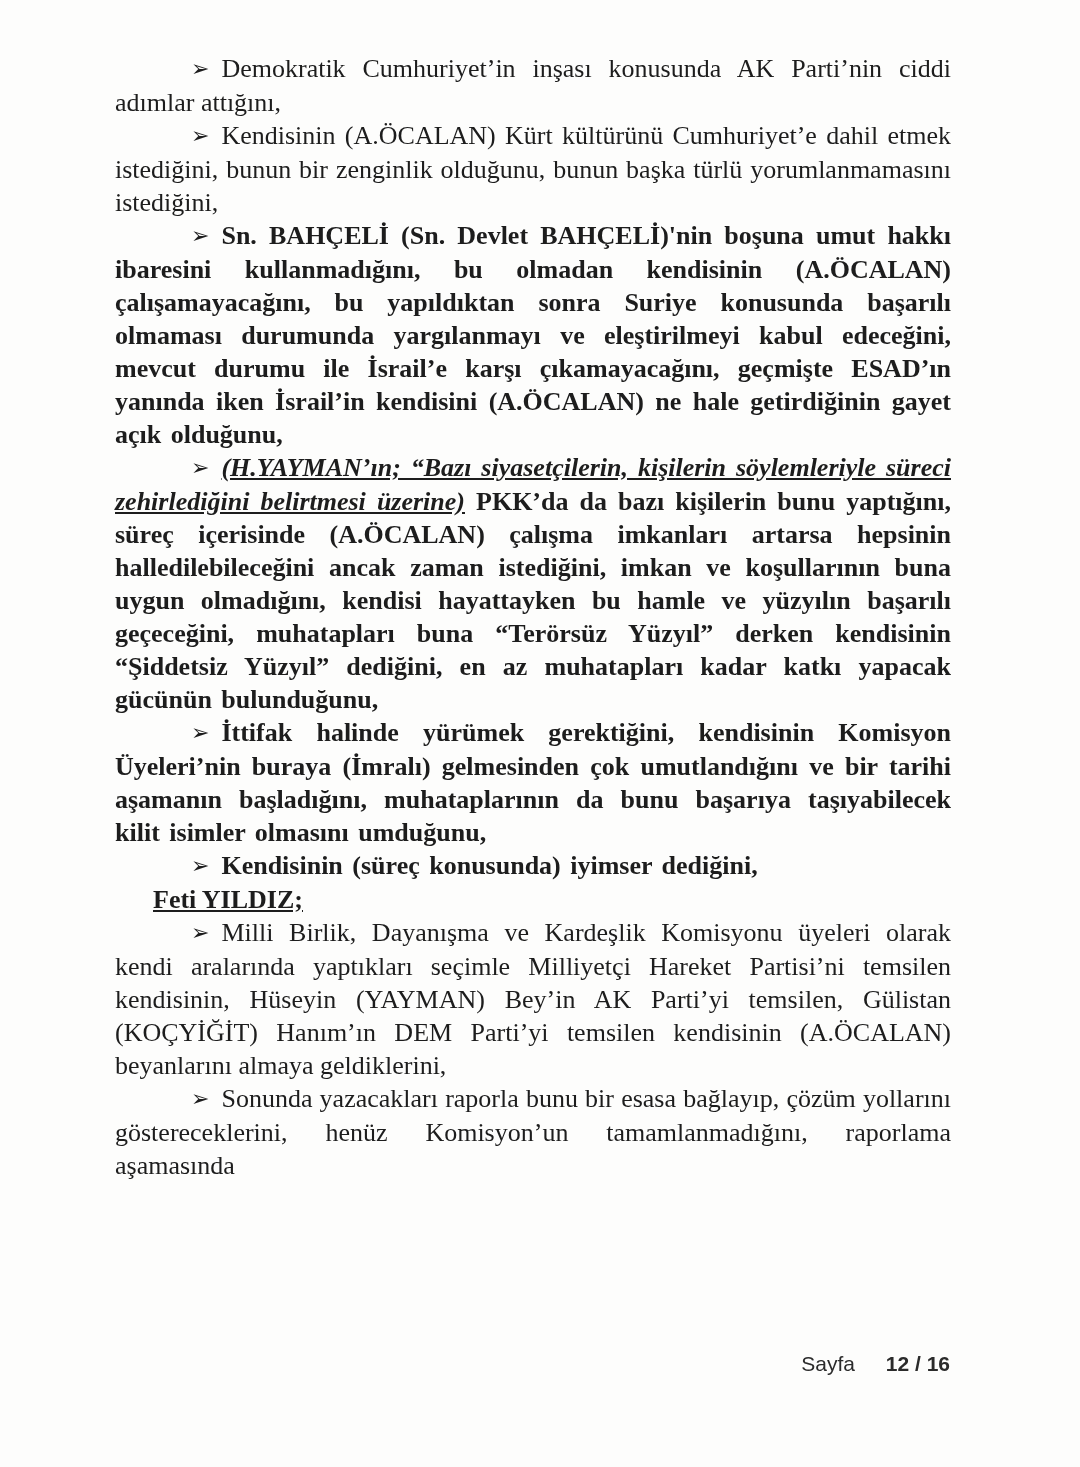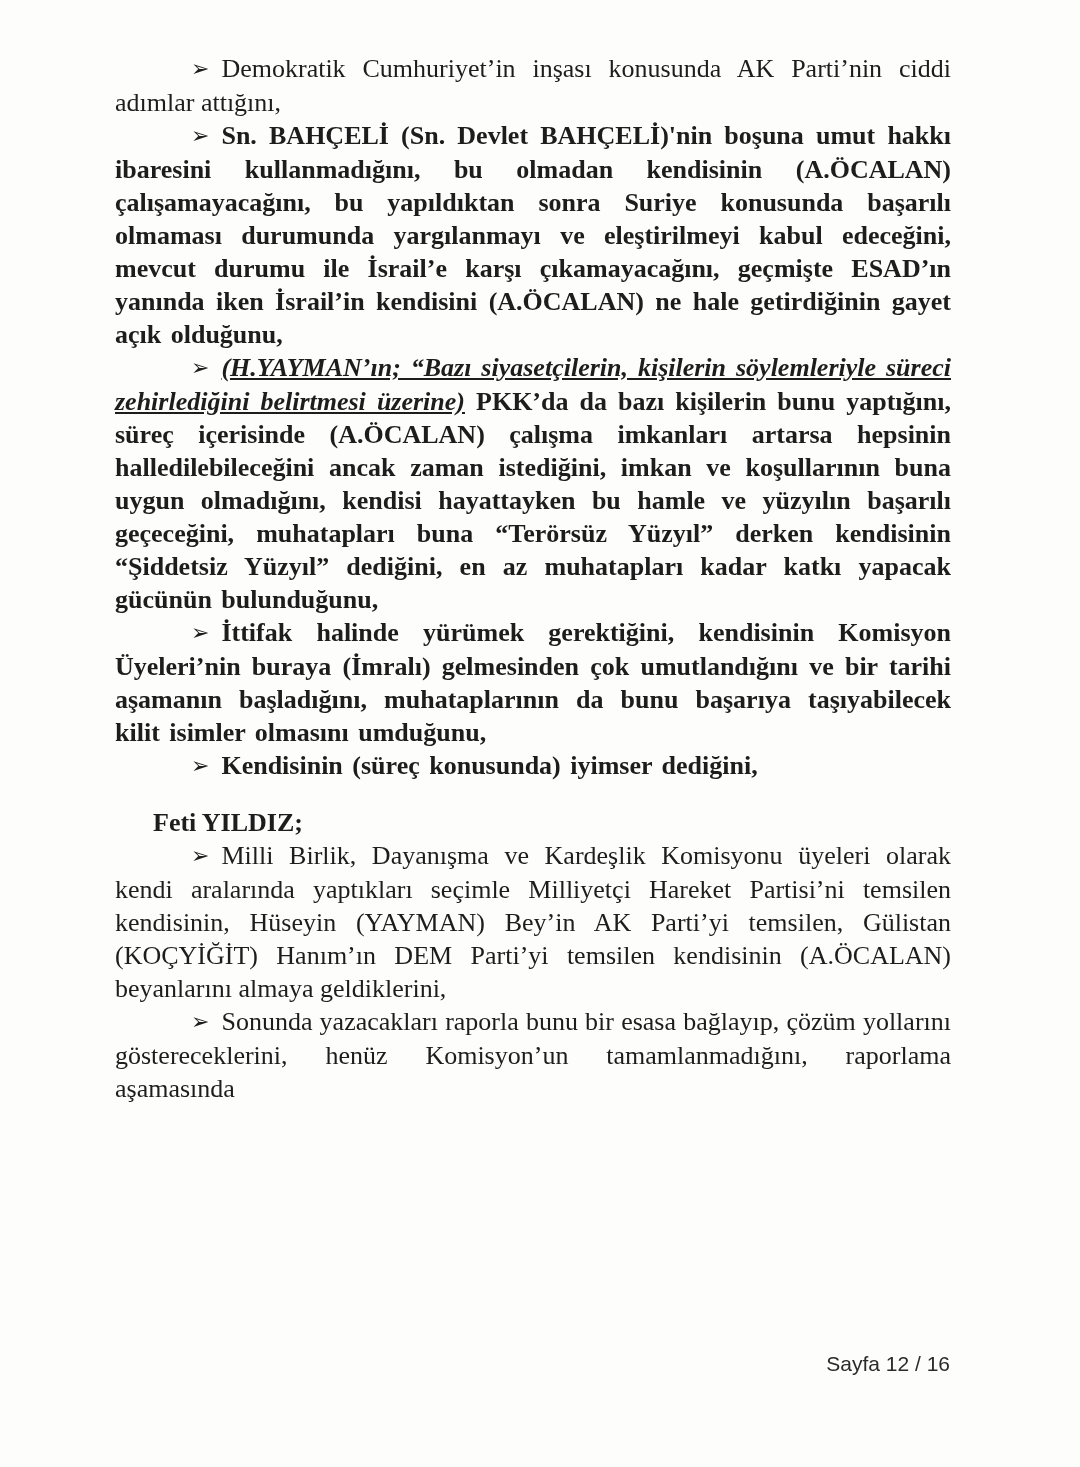--- a/index.html
+++ b/index.html
@@ -29,21 +29,21 @@
     margin: 0;
     text-indent: 38px;
   }
   p.para.bold {
     font-weight: 700;
     word-spacing: 3px;
   }
   p.para.heading {
     font-weight: 700;
     text-align: left;
-    margin-top: 23px;
+    text-decoration: underline;
   }
   .lead-italic {
     font-style: italic;
     text-decoration: underline;
   }
   .bullet {
     display: inline-block;
     font-family: "DejaVu Sans", sans-serif;
     font-size: 22px;
     margin-right: 12px;
@@ -52,30 +52,32 @@
   }
   .page-footer {
     position: absolute;
     top: 1352px;
     right: 130px;
     font-family: "Liberation Sans", "DejaVu Sans", sans-serif;
     font-size: 21px;
     color: #2b2b2b;
   }
   .page-footer .num {
-    font-weight: 400;
+    font-weight: 700;
+    margin-left: 25px;
   }
 </style>
 </head>
 <body>
 
 <div class="page">
 
   <div class="doc-body" id="doc-body">
       <p class="para regular"><span class="bullet">➢</span><span>Demokratik Cumhuriyet’in inşası konusunda AK Parti’nin ciddi adımlar attığını,</span></p>
+      <p class="para regular"><span class="bullet">➢</span><span>Kendisinin (A.ÖCALAN) Kürt kültürünü Cumhuriyet’e dahil etmek istediğini, bunun bir zenginlik olduğunu, bunun başka türlü yorumlanmamasını istediğini,</span></p>
       <p class="para bold"><span class="bullet">➢</span><span>Sn. BAHÇELİ (Sn. Devlet BAHÇELİ)'nin boşuna umut hakkı ibaresini kullanmadığını, bu olmadan kendisinin (A.ÖCALAN) çalışamayacağını, bu yapıldıktan sonra Suriye konusunda başarılı olmaması durumunda yargılanmayı ve eleştirilmeyi kabul edeceğini, mevcut durumu ile İsrail’e karşı çıkamayacağını, geçmişte ESAD’ın yanında iken İsrail’in kendisini (A.ÖCALAN) ne hale getirdiğinin gayet açık olduğunu,</span></p>
       <p class="para bold"><span class="bullet">➢</span><span class="lead-italic">(H.YAYMAN’ın; “Bazı siyasetçilerin, kişilerin söylemleriyle süreci zehirlediğini belirtmesi üzerine)</span><span> PKK’da da bazı kişilerin bunu yaptığını, süreç içerisinde (A.ÖCALAN) çalışma imkanları artarsa hepsinin halledilebileceğini ancak zaman istediğini, imkan ve koşullarının buna uygun olmadığını, kendisi hayattayken bu hamle ve yüzyılın başarılı geçeceğini, muhatapları buna “Terörsüz Yüzyıl” derken kendisinin “Şiddetsiz Yüzyıl” dediğini, en az muhatapları kadar katkı yapacak gücünün bulunduğunu,</span></p>
       <p class="para bold"><span class="bullet">➢</span><span>İttifak halinde yürümek gerektiğini, kendisinin Komisyon Üyeleri’nin buraya (İmralı) gelmesinden çok umutlandığını ve bir tarihi aşamanın başladığını, muhataplarının da bunu başarıya taşıyabilecek kilit isimler olmasını umduğunu,</span></p>
       <p class="para bold"><span class="bullet">➢</span><span>Kendisinin (süreç konusunda) iyimser dediğini,</span></p>
       <p class="para heading"><span>Feti YILDIZ;</span></p>
       <p class="para regular"><span class="bullet">➢</span><span>Milli Birlik, Dayanışma ve Kardeşlik Komisyonu üyeleri olarak kendi aralarında yaptıkları seçimle Milliyetçi Hareket Partisi’ni temsilen kendisinin, Hüseyin (YAYMAN) Bey’in AK Parti’yi temsilen, Gülistan (KOÇYİĞİT) Hanım’ın DEM Parti’yi temsilen kendisinin (A.ÖCALAN) beyanlarını almaya geldiklerini,</span></p>
       <p class="para regular"><span class="bullet">➢</span><span>Sonunda yazacakları raporla bunu bir esasa bağlayıp, çözüm yollarını göstereceklerini, henüz Komisyon’un tamamlanmadığını, raporlama aşamasında</span></p>
     </div>
 
   <div class="page-footer">

